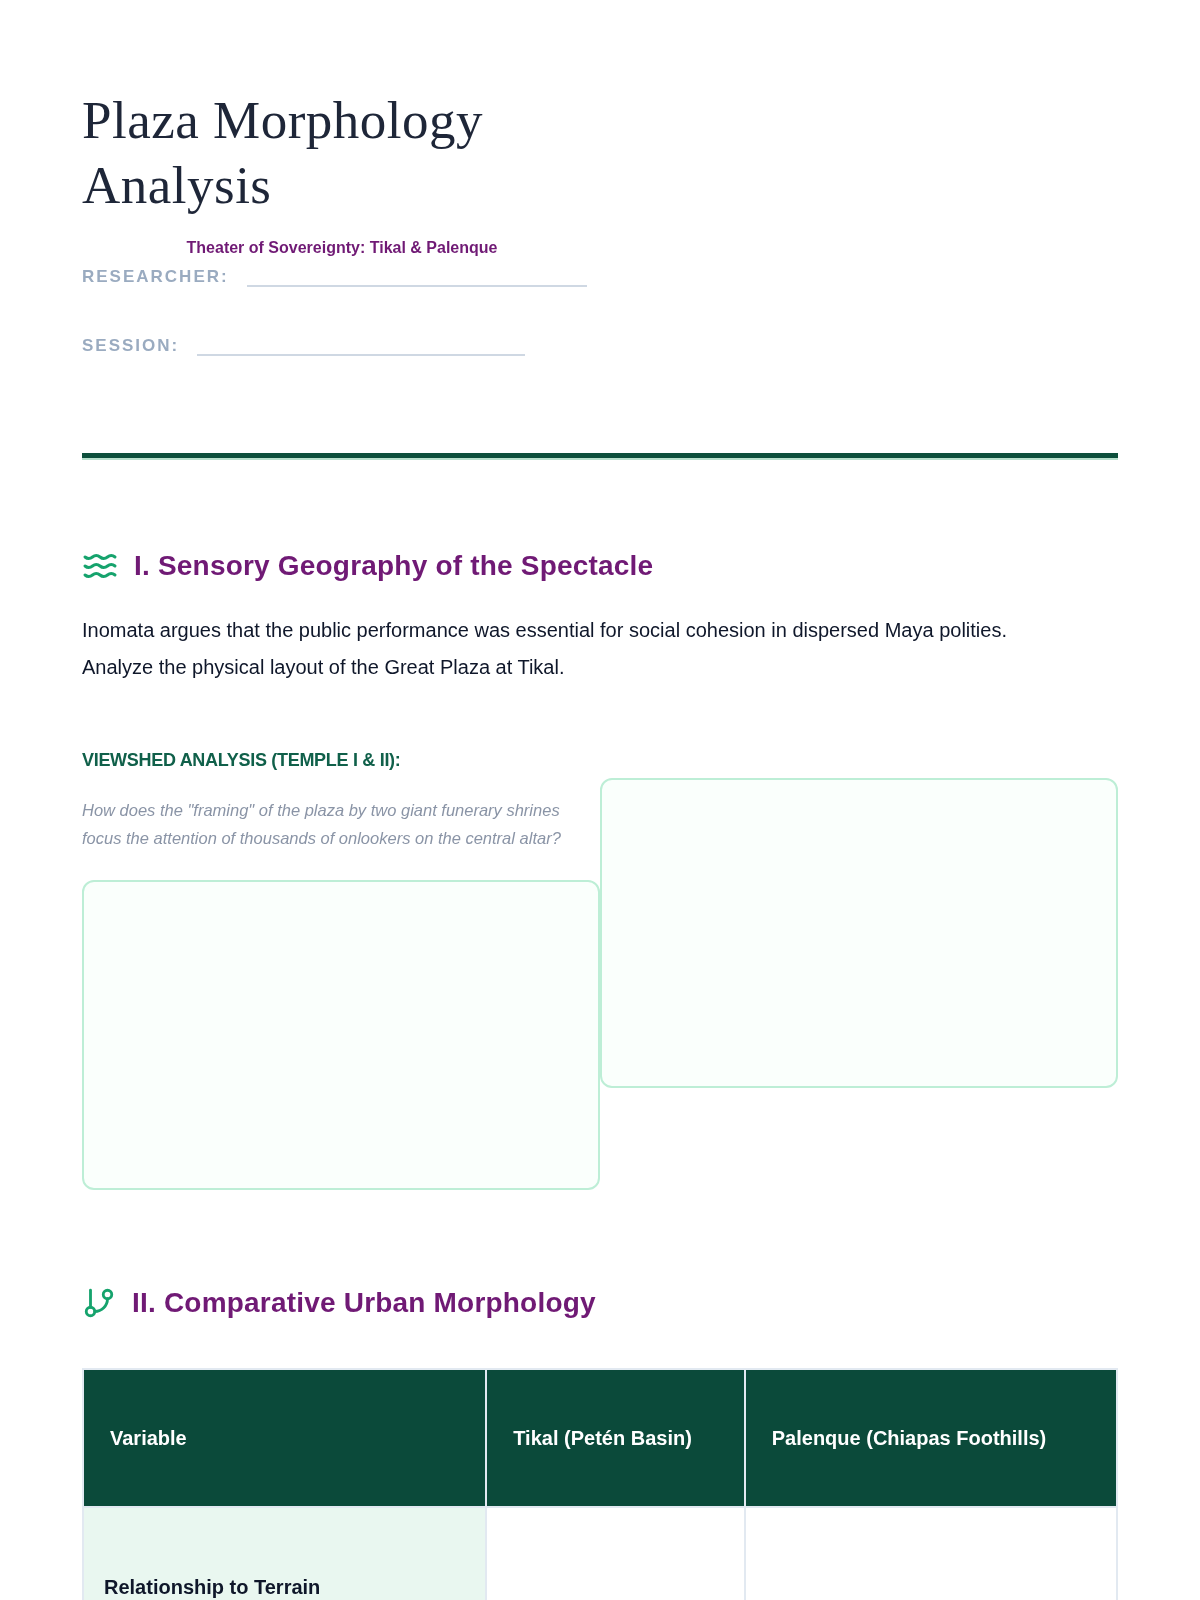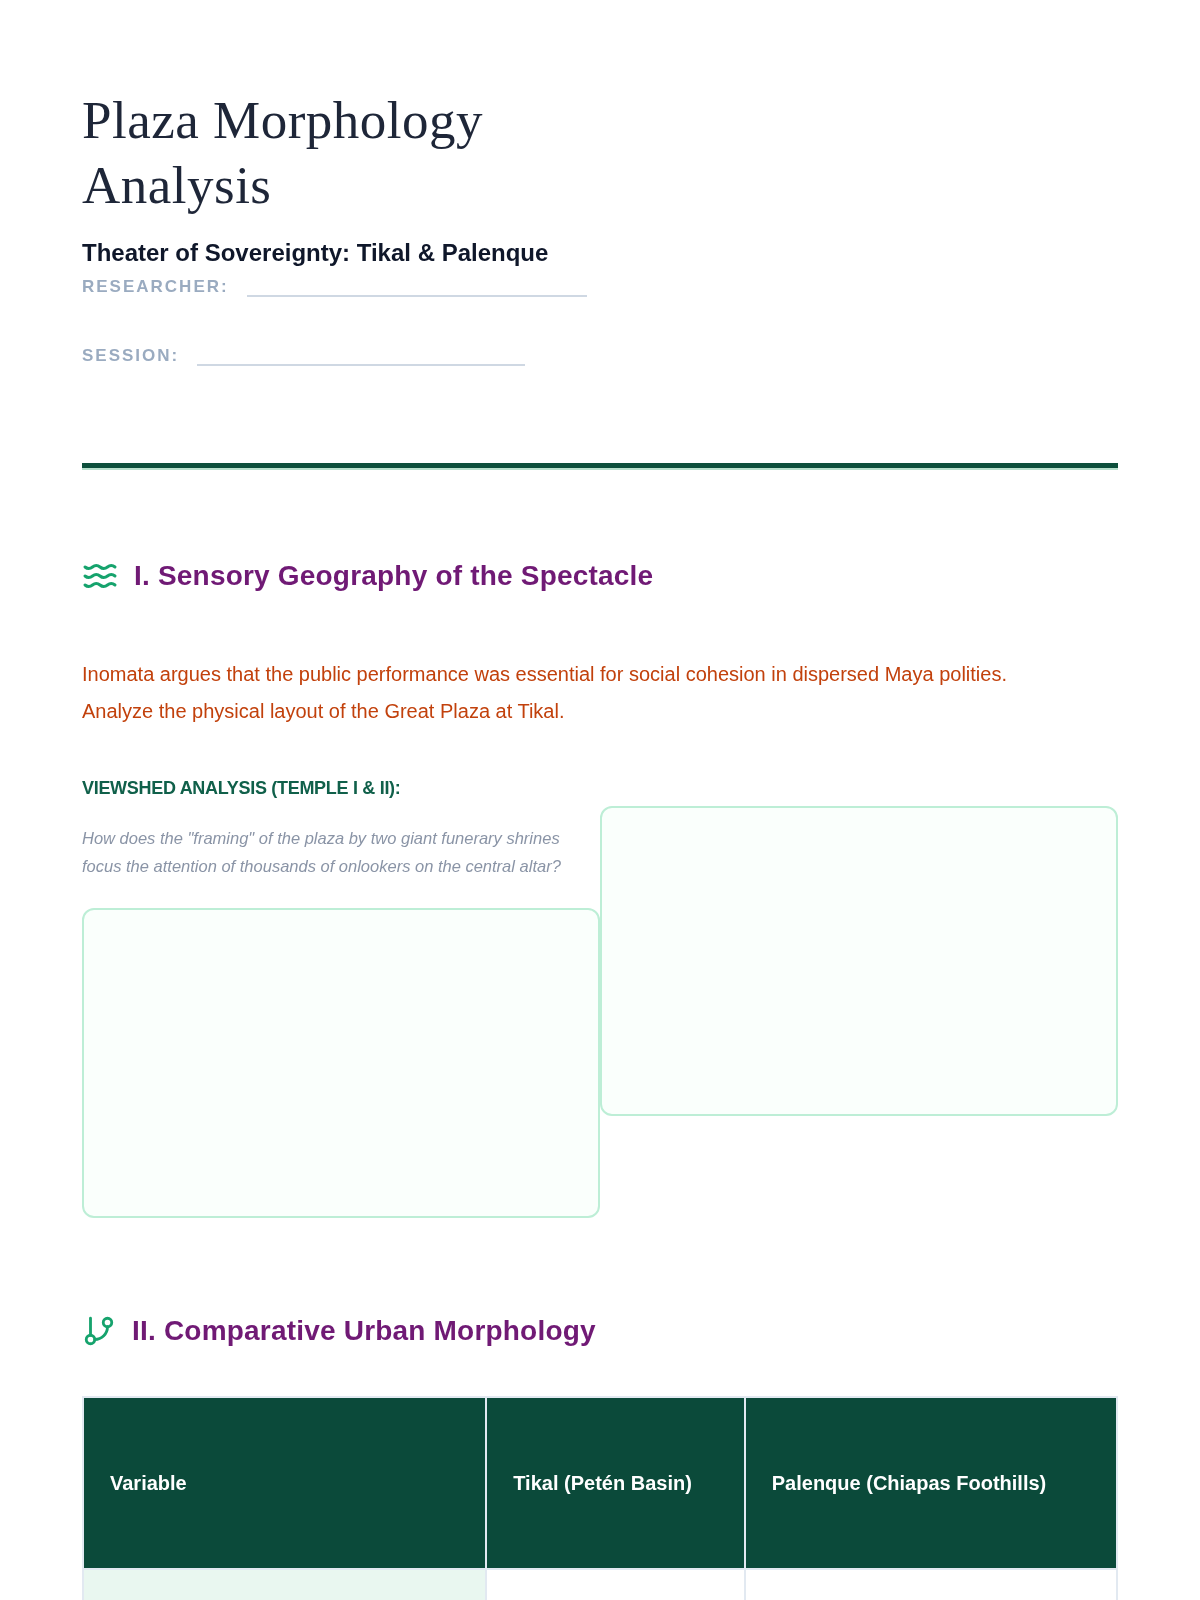--- a/index.html
+++ b/index.html
@@ -15,21 +15,21 @@
   .header-row { display: flex; justify-content: space-between; align-items: flex-start; flex-direction: column; }
   .title-block { width: 520px; }
   .doc-title {
     font-family: "Liberation Serif", "DejaVu Serif", serif;
     font-weight: 500;
     font-size: 53px; line-height: 1.22; color: #1e2638;
     letter-spacing: 0.5px;
   }
   .doc-subtitle {
     margin-top: 22px;
-    font-size: 24px; font-weight: 600; color: #0f172a;
+    font-size: 16px; font-weight: 600; color: #701a75; text-align: center;
   }
   .fields-block { width: 505px; padding-top: 4px; }
   .field-row { display: flex; align-items: flex-end; margin-bottom: 43px; }
   .field-label {
     font-size: 17px; font-weight: bold; color: #9aabc0;
     letter-spacing: 2px; white-space: nowrap; padding-right: 18px;
   }
   .field-line { flex: 1; border-bottom: 2px solid #cfd8e3; height: 26px; }
   .field-row.session { padding-right: 62px; }
 
@@ -41,26 +41,26 @@
   
   .section-heading {
     display: flex; align-items: center; gap: 16px;
   }
   .section-heading .icon { display: inline-flex; flex: none; }
   .section-title {
     font-size: 28px; font-weight: bold; color: #701a75; letter-spacing: 0.2px;
   }
   .section-1 { margin-top: 88px; }
   .intro {
-    margin-top: 62px;
-    font-size: 20px; line-height: 1.85; color: #c2410c; max-width: 1000px;
+    margin-top: 28px;
+    font-size: 20px; line-height: 1.85; color: #0f172a; max-width: 1000px;
   }
 
   .two-col {
-    margin-top: 48px;
+    margin-top: 64px;
     display: grid; grid-template-columns: 1fr 1fr; 
     align-items: start;
   }
   .col-heading {
     font-size: 18px; font-weight: bold; color: #10604a; letter-spacing: -0.3px;
   }
   .col-prompt {
     margin-top: 26px;
     font-style: italic; font-size: 16.5px; line-height: 1.66; color: #8a94a6;
   }
@@ -76,21 +76,21 @@
     margin-top: 48px; width: 100%;
     border-collapse: collapse; table-layout: fixed;
   }
   table.compare col.c1 { width: 39%; }
   table.compare col.c2 { width: 25%; }
   table.compare col.c3 { width: 36%; }
   table.compare th, table.compare td { border: 2px solid #e2e9f1; }
   table.compare thead th {
     background: #0b4a3a; color: #ffffff;
     font-size: 20px; font-weight: bold; text-align: left;
-    padding: 24px 26px; height: 172px; vertical-align: middle;
+    padding: 24px 26px; height: 138px; vertical-align: middle;
     line-height: 1.55;
   }
   table.compare tbody td { height: 160px; vertical-align: middle; padding: 10px 26px; }
   table.compare tbody td.var-cell {
     background: #e9f7f0; color: #0f172a; font-size: 20px; font-weight: bold; padding-left: 20px;
   }
   table.compare tbody tr.row-cut td { height: 150px; }
 </style>
 </head>
 <body>

